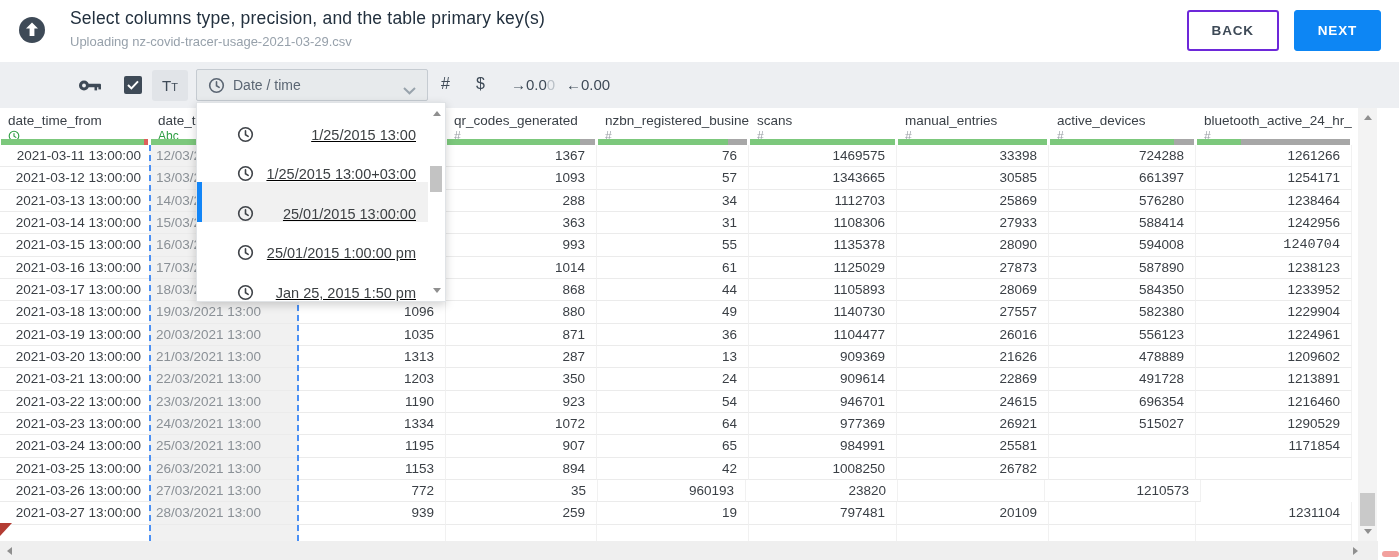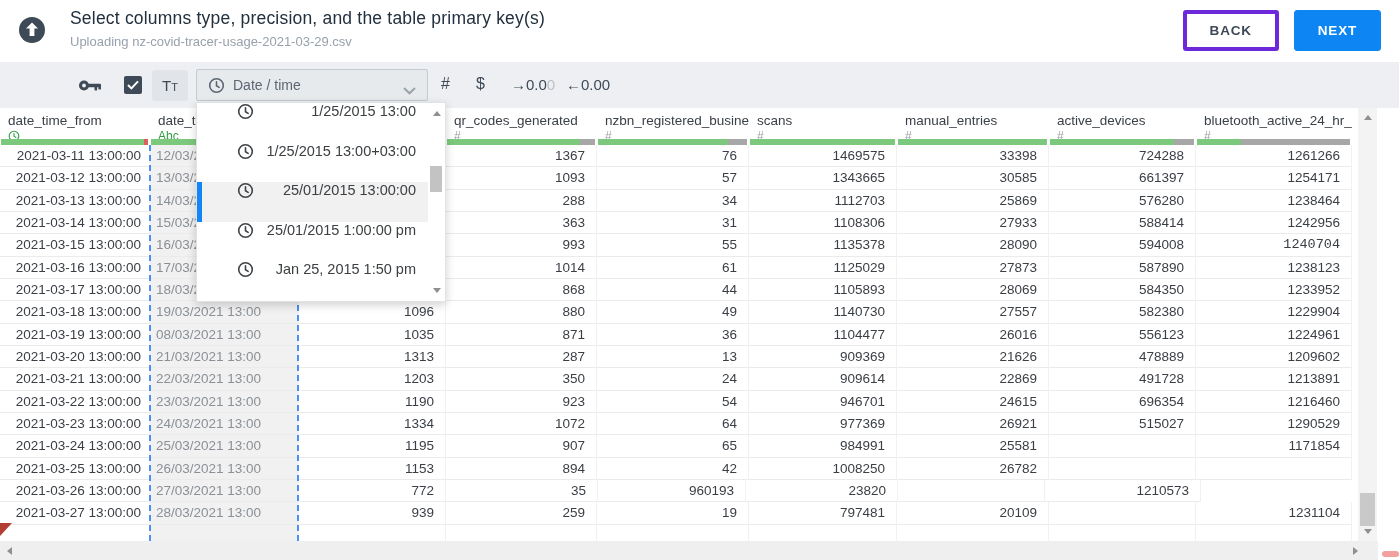--- a/index.html
+++ b/index.html
@@ -8,21 +8,21 @@
 
   
   .topbar{position:absolute;top:0;left:0;width:100%;height:62px;background:#fff;}
   .upload-badge{position:absolute;left:18px;top:16px;width:28px;height:28px;}
   .titles{position:absolute;left:70px;top:8px;}
   .title{font-size:17.5px;color:#22303e;letter-spacing:.2px;}
   .subtitle{font-size:13px;color:#97a1ab;margin-top:5px;}
   .actions{position:absolute;right:18px;top:10px;display:flex;gap:15px;}
   .btn{height:41px;border-radius:3px;font-size:13.5px;font-weight:bold;letter-spacing:.8px;
        padding:0 23px;cursor:pointer;font-family:"Liberation Sans",sans-serif;}
-  .btn-back{background:#fff;border:4px solid #6d28d9;color:#3e4a57;}
+  .btn-back{background:#fff;border:2px solid #6d28d9;color:#3e4a57;}
   .btn-next{background:#0d86f4;border:1px solid #0d86f4;color:#fff;}
 
   
   .toolbar{position:absolute;top:62px;left:0;width:100%;height:46px;background:#edeff2;}
   .tb-key{position:absolute;left:78px;top:16px;}
   .tb-check{position:absolute;left:124px;top:14px;width:18px;height:18px;background:#3e4a57;
             border-radius:2px;display:flex;align-items:center;justify-content:center;cursor:pointer;}
   .tb-tt{position:absolute;left:152px;top:8px;width:36px;height:31px;background:#e1e4e8;
          border-radius:3px;color:#3e4a57;text-align:center;line-height:31px;cursor:pointer;}
   .tb-tt .big{font-size:15px;} .tb-tt .small{font-size:11px;}
@@ -57,21 +57,21 @@
   .grow.filler .gcell{height:16px;border-bottom:none;}
 
   .sel-border{position:absolute;top:37px;height:396px;width:0;border-left:2px dashed #4a90f5;z-index:3;}
   .err-flag{position:absolute;left:0;top:415px;width:0;height:0;z-index:3;
             border-top:13px solid #b33c33;border-right:12px solid transparent;}
 
   
   .dd-panel{position:absolute;left:196px;top:102px;width:250px;height:200px;background:#fff;
             border:1px solid #e0e3e6;box-shadow:0 3px 9px rgba(0,0,0,.18);z-index:10;box-sizing:border-box;}
   .dd-list{position:absolute;left:0;top:0;right:17px;bottom:0;}
-  .dd-item{height:39.6px;position:relative;display:flex;align-items:flex-start;cursor:pointer;}
+  .dd-item{height:39.6px;position:relative;display:flex;align-items:flex-end;cursor:pointer;text-decoration:underline;}
   .dd-item .dd-clock{margin-left:40px;display:flex;}
   .dd-item .dd-lbl{flex:1;text-align:right;padding-right:12px;font-size:14.5px;color:#3c4043;white-space:nowrap;}
   .dd-item.selected{background:#f1f1f1;}
   .dd-item.selected::before{content:"";position:absolute;left:0;top:0;bottom:0;width:5px;background:#1285f7;}
   .dd-scroll{position:absolute;right:0;top:0;width:17px;bottom:0;background:#fff;}
   .dd-thumb{position:absolute;top:63px;left:2px;width:12px;height:26px;background:#c3c3c3;}
 
   
   .vscroll{position:absolute;left:1358px;top:108px;width:19px;height:433px;background:#f3f3f3;}
   .v-thumb{position:absolute;top:385px;left:2px;width:15px;height:33px;background:#c9c9c9;cursor:pointer;}
@@ -301,21 +301,21 @@
           <div class="gcell c2" style="width: 147px;">1096</div>
           <div class="gcell c3" style="width: 151px;">880</div>
           <div class="gcell c4" style="width: 152px;">49</div>
           <div class="gcell c5" style="width: 148px;">1140730</div>
           <div class="gcell c6" style="width: 152px;">27557</div>
           <div class="gcell c7" style="width: 147px;">582380</div>
           <div class="gcell c8" style="width: 156px;">1229904</div>
         </div>
         <div class="grow">
           <div class="gcell c0" style="width: 150px;">2021-03-19 13:00:00</div>
-          <div class="gcell c1" style="width: 149px;">08/03/2021 13:00</div>
+          <div class="gcell c1" style="width: 149px;">20/03/2021 13:00</div>
           <div class="gcell c2" style="width: 147px;">1035</div>
           <div class="gcell c3" style="width: 151px;">871</div>
           <div class="gcell c4" style="width: 152px;">36</div>
           <div class="gcell c5" style="width: 148px;">1104477</div>
           <div class="gcell c6" style="width: 152px;">26016</div>
           <div class="gcell c7" style="width: 147px;">556123</div>
           <div class="gcell c8" style="width: 156px;">1224961</div>
         </div>
         <div class="grow">
           <div class="gcell c0" style="width: 150px;">2021-03-20 13:00:00</div>

